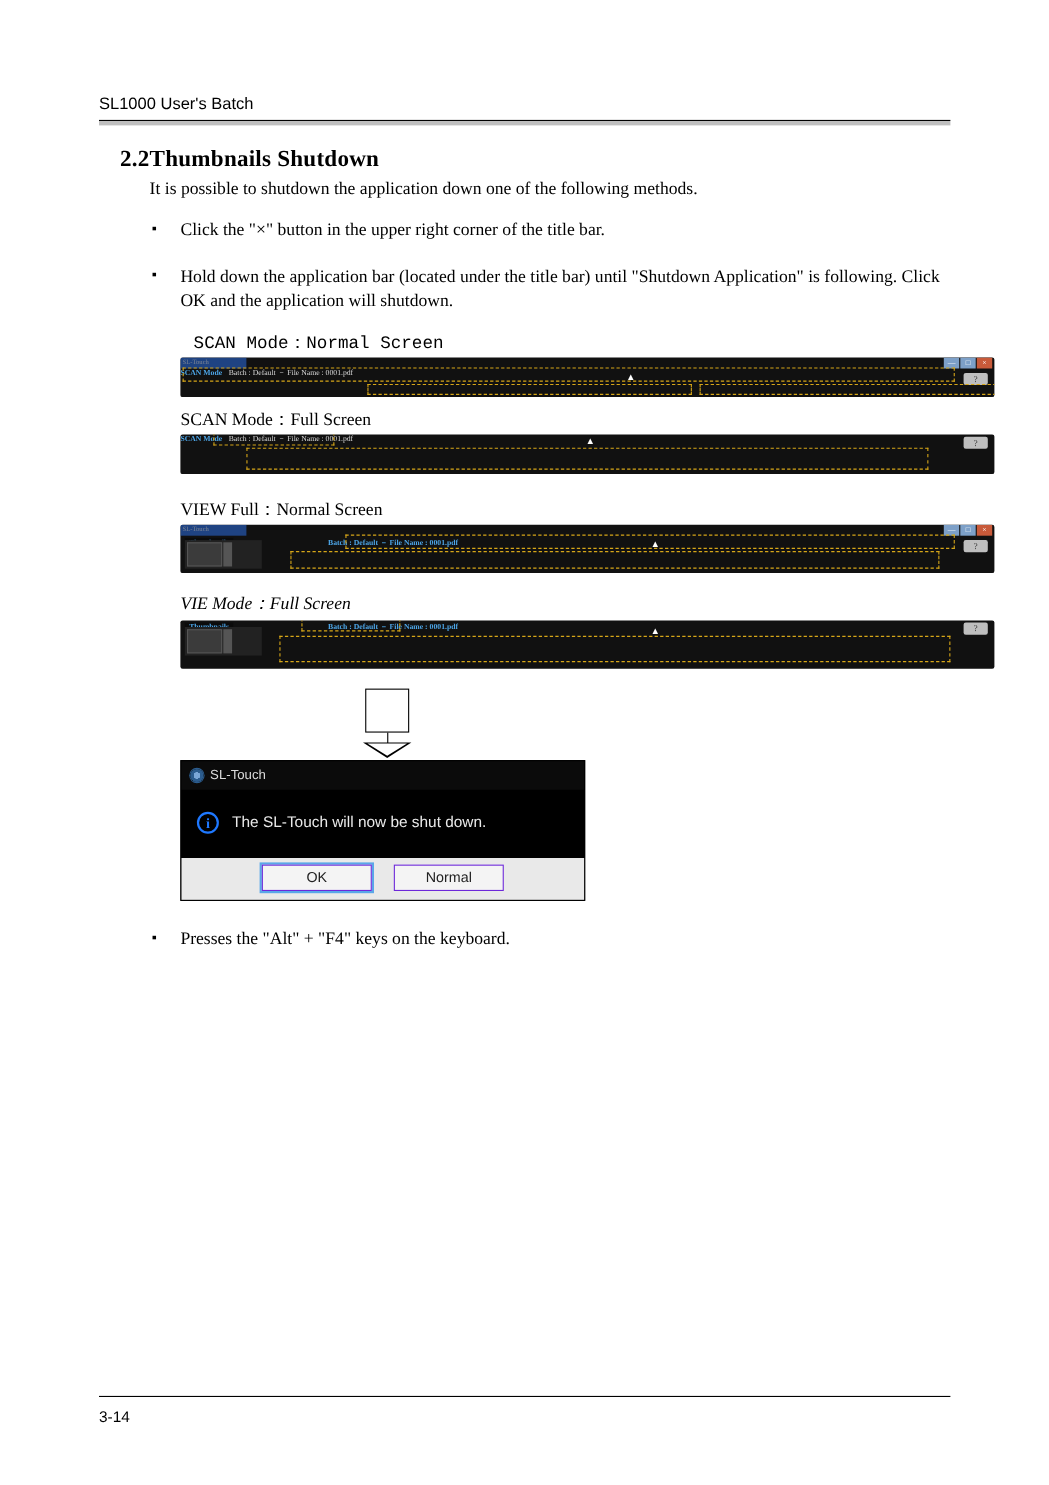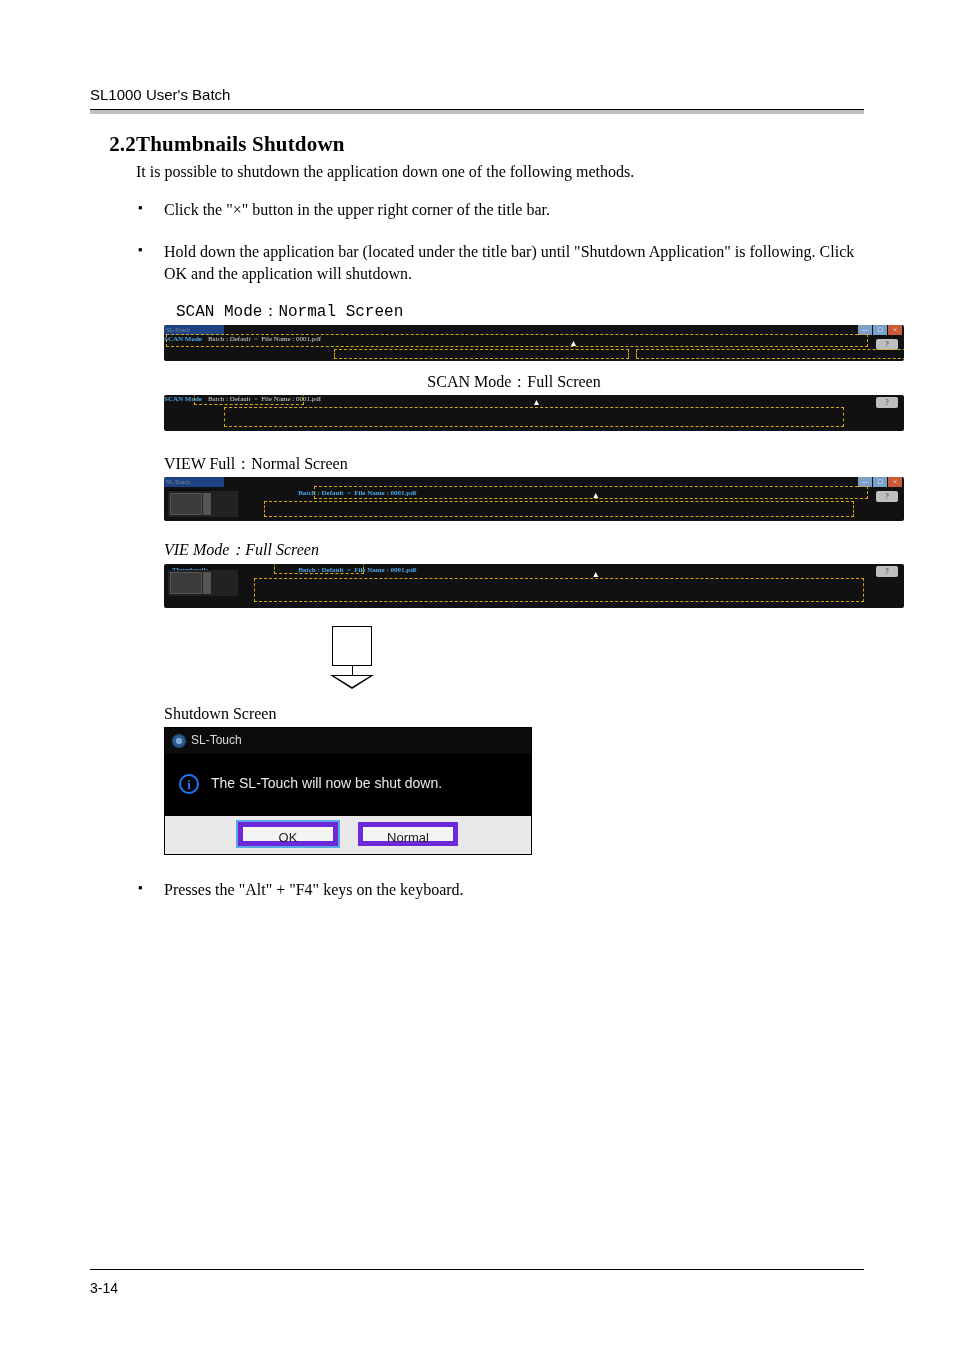--- a/index.html
+++ b/index.html
@@ -148,21 +148,21 @@
   .info-ico {
     width: 20px; height: 20px; border-radius: 50%; border: 2px solid #1e78ff;
     color: #1e78ff; font-weight: bold; font-size: 13px; text-align: center; line-height: 18px;
     font-family: Georgia, serif;
   }
   .dlg .dlg-foot {
     background: #e9e9e9; padding: 6px 10px 8px 10px;
     display: flex; justify-content: center; gap: 20px;
   }
   .dlg .btn {
-    width: 100px; height: 24px; background: #f4f4f4; border: 5px solid #6d28d9;
+    width: 100px; height: 24px; background: #f4f4f4; border: 1px solid #6d28d9;
     color: #222; font-size: 13px; text-align: center; line-height: 22px;
     cursor: pointer;
   }
   .dlg .btn.ok { box-shadow: 0 0 0 2px #5aa7e8; }
 
   
   .page-num {
     position: absolute; left: 90px; bottom: 54px;
     font-family: Arial, sans-serif; font-size: 14px;
   }
@@ -203,21 +203,21 @@
         </div>
         <div class="q-btn">?</div>
         <span class="cursor-dot" style="left:55%; top:14px;">▴</span>
         <div class="dash" style="left:2px; top:9px; right:36px; height:13px;"></div>
         <div class="dash" style="left:170px; top:24px; width:295px; height:10px;"></div>
         <div class="dash" style="left:472px; top:24px; width:295px; height:10px;"></div>
       </div>
     </div>
 
     
-    <div class="mode-label" style="margin-left:0; text-align:center;">SCAN Mode：Full Screen</div>
+    <div class="mode-label" style="margin-left:0; ">SCAN Mode：Full Screen</div>
     <div class="bar-wrap" style="margin-left:0;">
       <div class="scanbar">
         <div class="status-strip">
           <span class="blue">SCAN Mode</span>
           <span class="rest">Batch : Default － File Name : 0001.pdf</span>
         </div>
         <div class="q-btn" style="top:2px;">?</div>
         <span class="cursor-dot" style="left:50%; top:3px;">▴</span>
         <div class="dash" style="left:30px; top:-2px; width:110px; height:12px;"></div>
         <div class="dash" style="left:60px; top:12px; right:60px; height:20px;"></div>
@@ -271,21 +271,20 @@
     </div>
 
     
     <div class="arrow-fig">
       <div class="sq"></div>
       <div class="stem"></div>
       <div class="head"></div>
     </div>
 
     
-    <div class="shutdown-label" style="margin-left:0;">Shutdown Screen</div>
     <div class="dlg" style="margin-left:0;">
       <div class="dlg-title">
         <span class="gear"></span>
         <span>SL-Touch</span>
       </div>
       <div class="dlg-body">
         <span class="info-ico">i</span>
         <span>The SL-Touch will now be shut down.</span>
       </div>
       <div class="dlg-foot">

